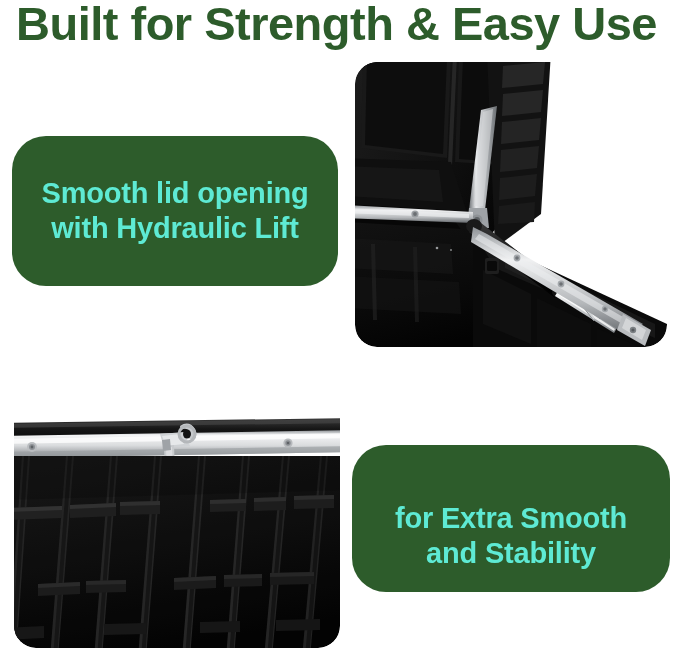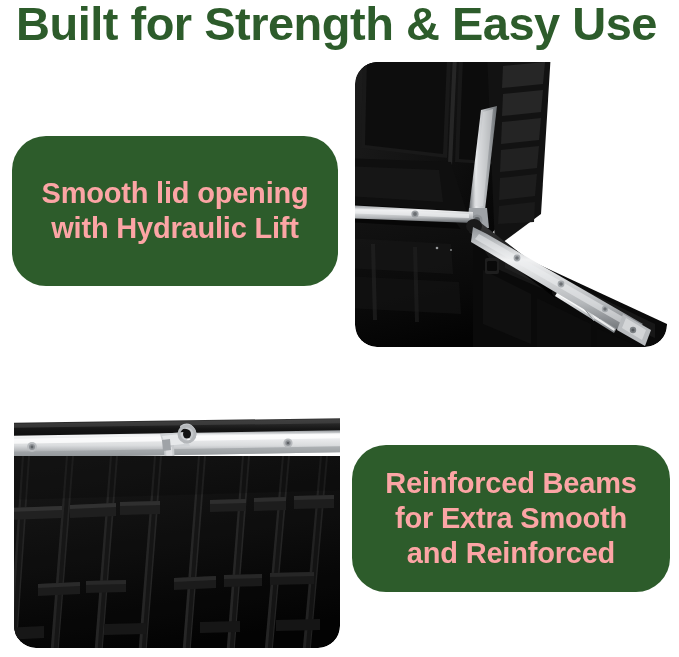--- a/index.html
+++ b/index.html
@@ -36,21 +36,21 @@
     position: absolute;
     background: #2d5c2b;
     border-radius: 34px;
     display: flex;
     align-items: center;
     justify-content: center;
     text-align: center;
     box-sizing: border-box;
   }
   .callout-text {
-    color: #fca5a5;
+    color: #5eead4;
     font-family: "Liberation Sans", sans-serif;
     font-weight: bold;
     font-size: 29px;
     line-height: 35px;
     letter-spacing: -0.2px;
     padding: 0 14px;
   }
   #callout-lid {
     left: 12px;
     top: 136px;
@@ -92,23 +92,23 @@
 
 <div class="callout" id="callout-lid">
   <div class="callout-text">
     <span>Smooth lid opening</span><br>
     <span>with Hydraulic Lift</span><br>
   </div>
 </div>
 
 <div class="callout" id="callout-beams">
   <div class="callout-text">
-    <span>Reinforced Beams</span><br>
+    <br>
     <span>for Extra Smooth</span><br>
-    <span>and Reinforced</span>
+    <span>and Stability</span>
   </div>
 </div>
 
 <div class="photo-panel" id="photo-hydraulic">
   <svg class="photo-svg" viewBox="0 0 312 285" preserveAspectRatio="xMidYMid slice">
     <defs>
       <linearGradient id="hLid" x1="0" y1="0" x2="1" y2="0.4">
         <stop offset="0" stop-color="#1d1d1d"></stop>
         <stop offset="0.5" stop-color="#131313"></stop>
         <stop offset="1" stop-color="#060606"></stop>

